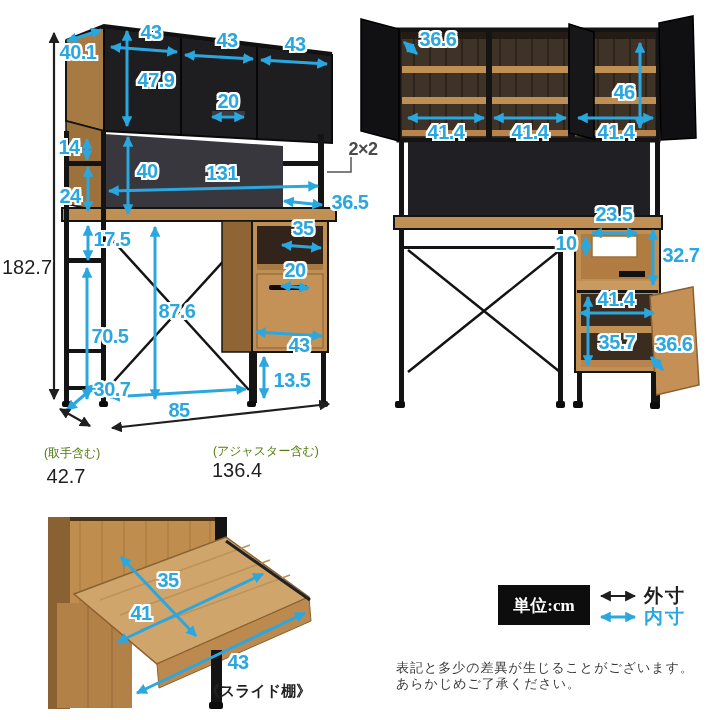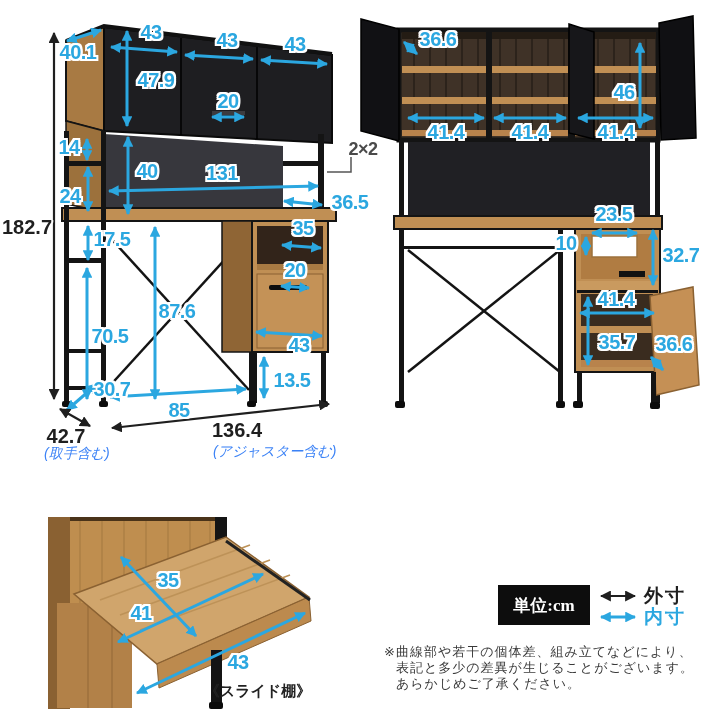--- a/index.html
+++ b/index.html
@@ -3,24 +3,24 @@
 <meta charset="utf-8">
 <style>
   html,body{margin:0;padding:0;background:#ffffff;}
   #canvas{position:relative;width:720px;height:720px;background:#fff;overflow:hidden;
           font-family:"Liberation Sans","DejaVu Sans",sans-serif;}
   #art{position:absolute;left:0;top:0;}
   .dim{position:absolute;transform:translate(-50%,-50%);font-size:20px;font-weight:700;
        color:#2ba7e0;white-space:nowrap;letter-spacing:-0.5px;z-index:5;
        text-shadow:-2px -2px 0 #fff,2px -2px 0 #fff,-2px 2px 0 #fff,2px 2px 0 #fff,
                    0 -2px 0 #fff,0 2px 0 #fff,-2px 0 0 #fff,2px 0 0 #fff;}
-  .dim.k{color:#1f1f1f;font-weight:700;letter-spacing:0;
-         text-shadow:-2px 0 0 #fff,2px 0 0 #fff,0 -2px 0 #fff,0 2px 0 #fff;}
+  .dim.k{color:#1f1f1f;font-weight:400;letter-spacing:0;
+         text-shadow:-2px 0 0 #fff,2px 0 0 #fff,0 -2px 0 #fff,0 2px 0 #fff;margin-top:40px;}
   .dim.gray{color:#4a4a4a;font-size:18px;font-weight:600;}
-  .sm{position:absolute;font-size:14px;color:#3b82f6;white-space:nowrap;z-index:5;font-style:italic;}
+  .sm{position:absolute;font-size:12px;color:#4d7c0f;white-space:nowrap;z-index:5;}
   .heading{position:absolute;font-size:17px;font-weight:700;color:#111;white-space:nowrap;z-index:5;}
   .caption{position:absolute;transform:translate(-50%,-50%);font-size:15px;color:#222;
            font-weight:600;white-space:nowrap;z-index:5;font-family:Liberation Serif, serif;}
   .unit{position:absolute;transform:translate(-50%,-50%);font-size:17px;font-weight:700;
         color:#fff;white-space:nowrap;z-index:6;font-family:Liberation Serif, serif;}
   .legendlab{position:absolute;transform:translate(0,-50%);font-size:19px;font-weight:700;
              white-space:nowrap;z-index:5;color:#1f1f1f;letter-spacing:2px;}
   .legendlab.blue{color:#2ba7e0;}
   .jpnote{position:absolute;font-size:13px;color:#3a3a3a;letter-spacing:1px;white-space:nowrap;z-index:5;}
   svg .blue line, svg .blue polyline{stroke:#2ba7e0;stroke-width:3;fill:none;
@@ -262,17 +262,16 @@
 
 <div class="dim" style="left:168px;top:580px">35</div>
 <div class="dim" style="left:141px;top:613px">41</div>
 <div class="dim" style="left:238px;top:662px">43</div>
 <div class="caption" style="left:258px;top:691px">《スライド棚》</div>
 
 <div class="unit" style="left:544px;top:605px">単位:cm</div>
 <div class="legendlab" style="left:644px;top:596px">外寸</div>
 <div class="legendlab blue" style="left:644px;top:617px">内寸</div>
 
-<div class="jpnote" style="left:384px;top:643px">※曲線部や若干の個体差、組み立てなどにより、</div>
 <div class="jpnote" style="left:396px;top:675px">あらかじめご了承ください。</div>
 <div class="jpnote" style="left:396px;top:659px">表記と多少の差異が生じることがございます。</div>
 
 </div>
 
 </body></html>

